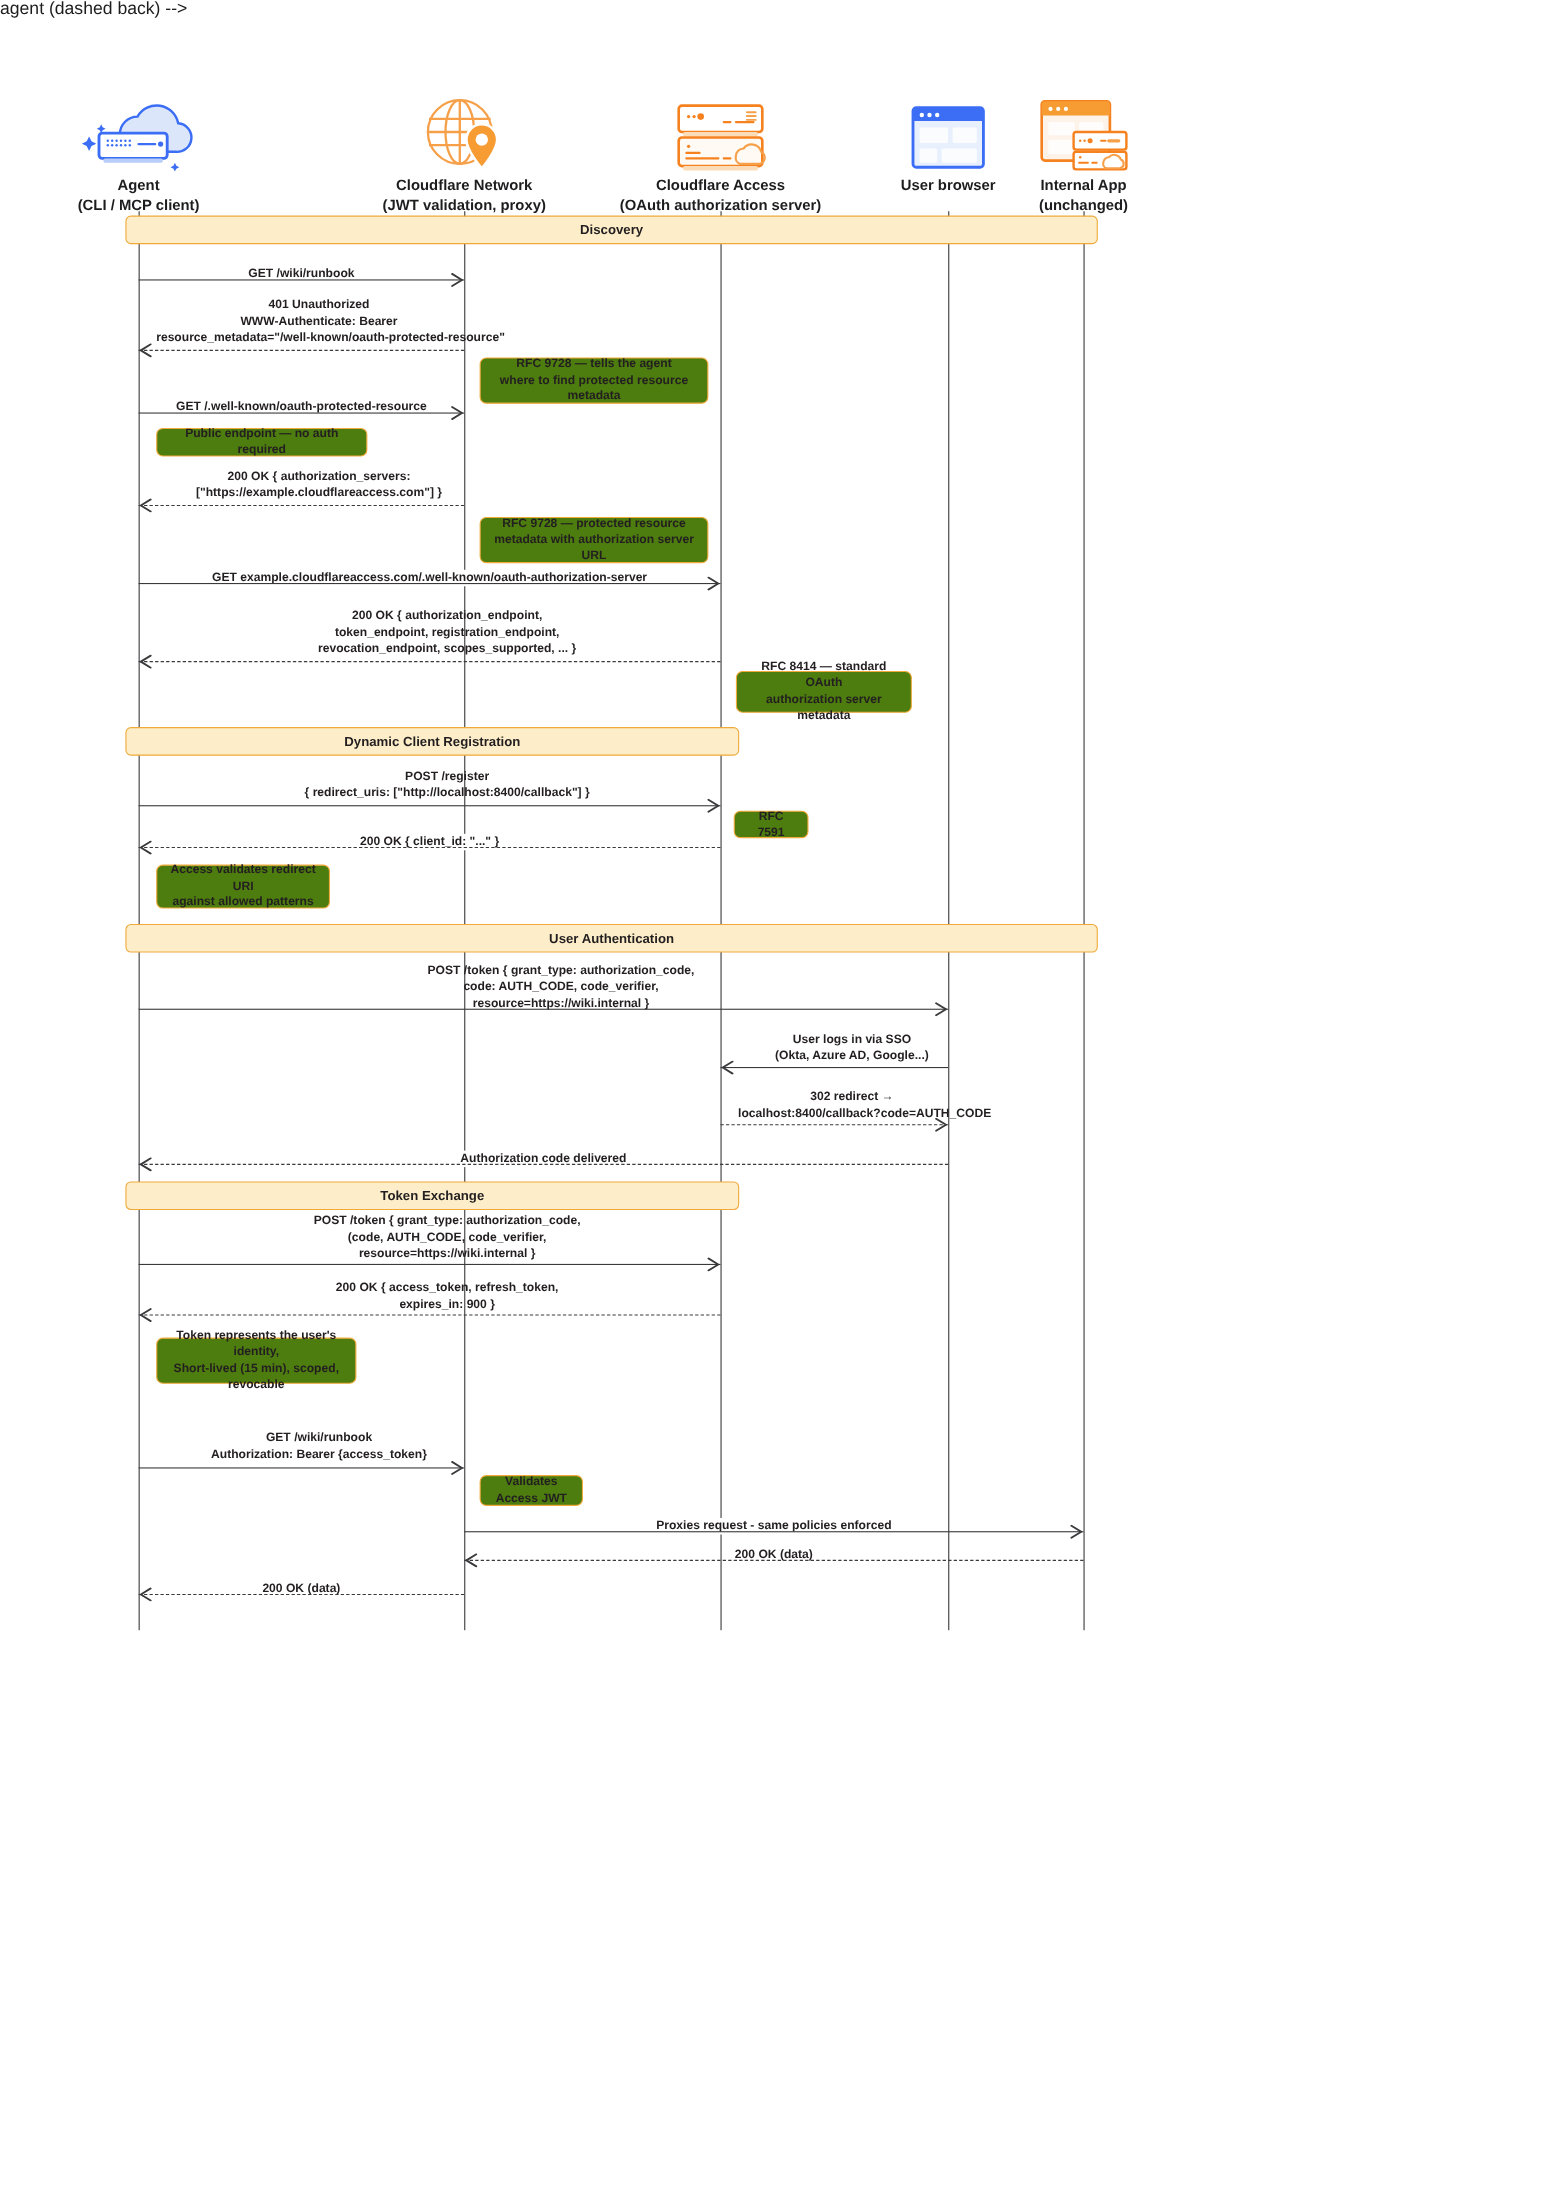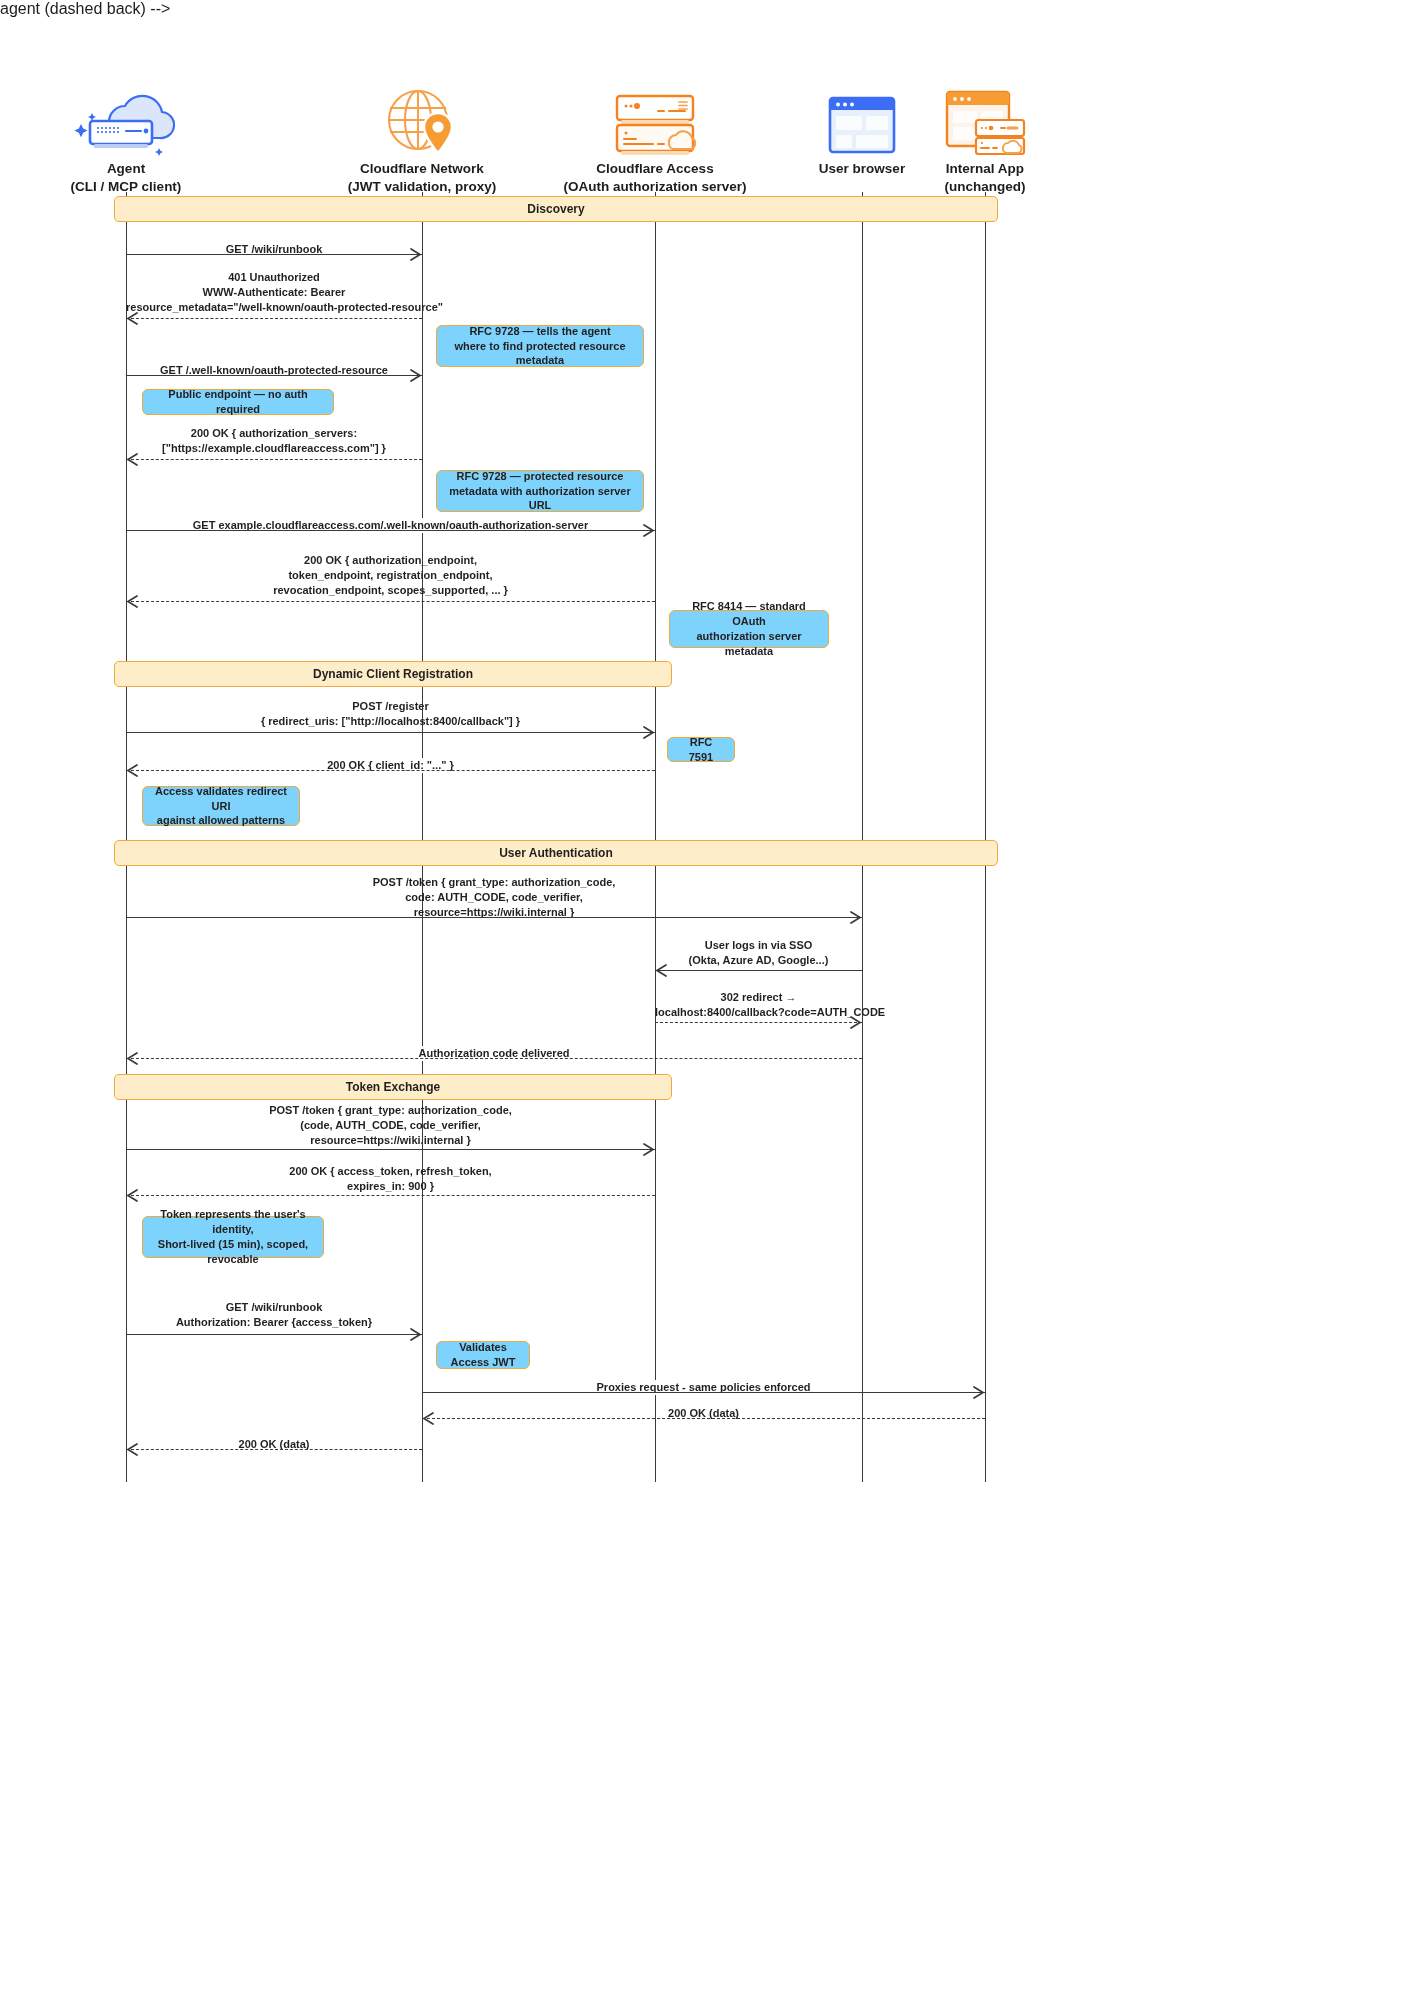--- a/index.html
+++ b/index.html
@@ -27,32 +27,32 @@
   .section-bar {
     position:absolute; height:26px;
     background:#fdeec9; border:1.4px solid #f0a93a; border-radius:5px;
     display:flex; align-items:center; justify-content:center;
     font-size:12px; font-weight:bold; color:#231f20;
   }
 
   
   .note {
     position:absolute;
-    background:#7dd3fc; border:1.4px solid #f0a93a; border-radius:6px;
+    background:#4d7c0f; border:1.4px solid #f0a93a; border-radius:6px;
     display:flex; align-items:center; justify-content:center; text-align:center;
     font-size:11px; font-weight:bold; color:#231f20; line-height:1.35;
     padding:6px 10px;
   }
 
   
   .msg { position:absolute; }
   .msg-label {
     position:absolute; width:100%; text-align:center;
     font-size:11px; font-weight:bold; color:#231f20; line-height:1.38;
-    white-space:nowrap; left:0;
+    white-space:nowrap; left:16px;
   }
   .msg-label.inline {
     background:#fff; padding:0 7px; width:auto; left:50%;
     transform:translateX(-50%);
   }
   .line { position:absolute; left:0; width:100%; height:0; border-top:1.6px solid #3a3a3c; }
   .line.dashed { border-top:1.8px dashed #3a3a3c; }
   .arrowhead { position:absolute; width:13px; height:13px; }
   .arrowhead svg { display:block; }
 </style>

